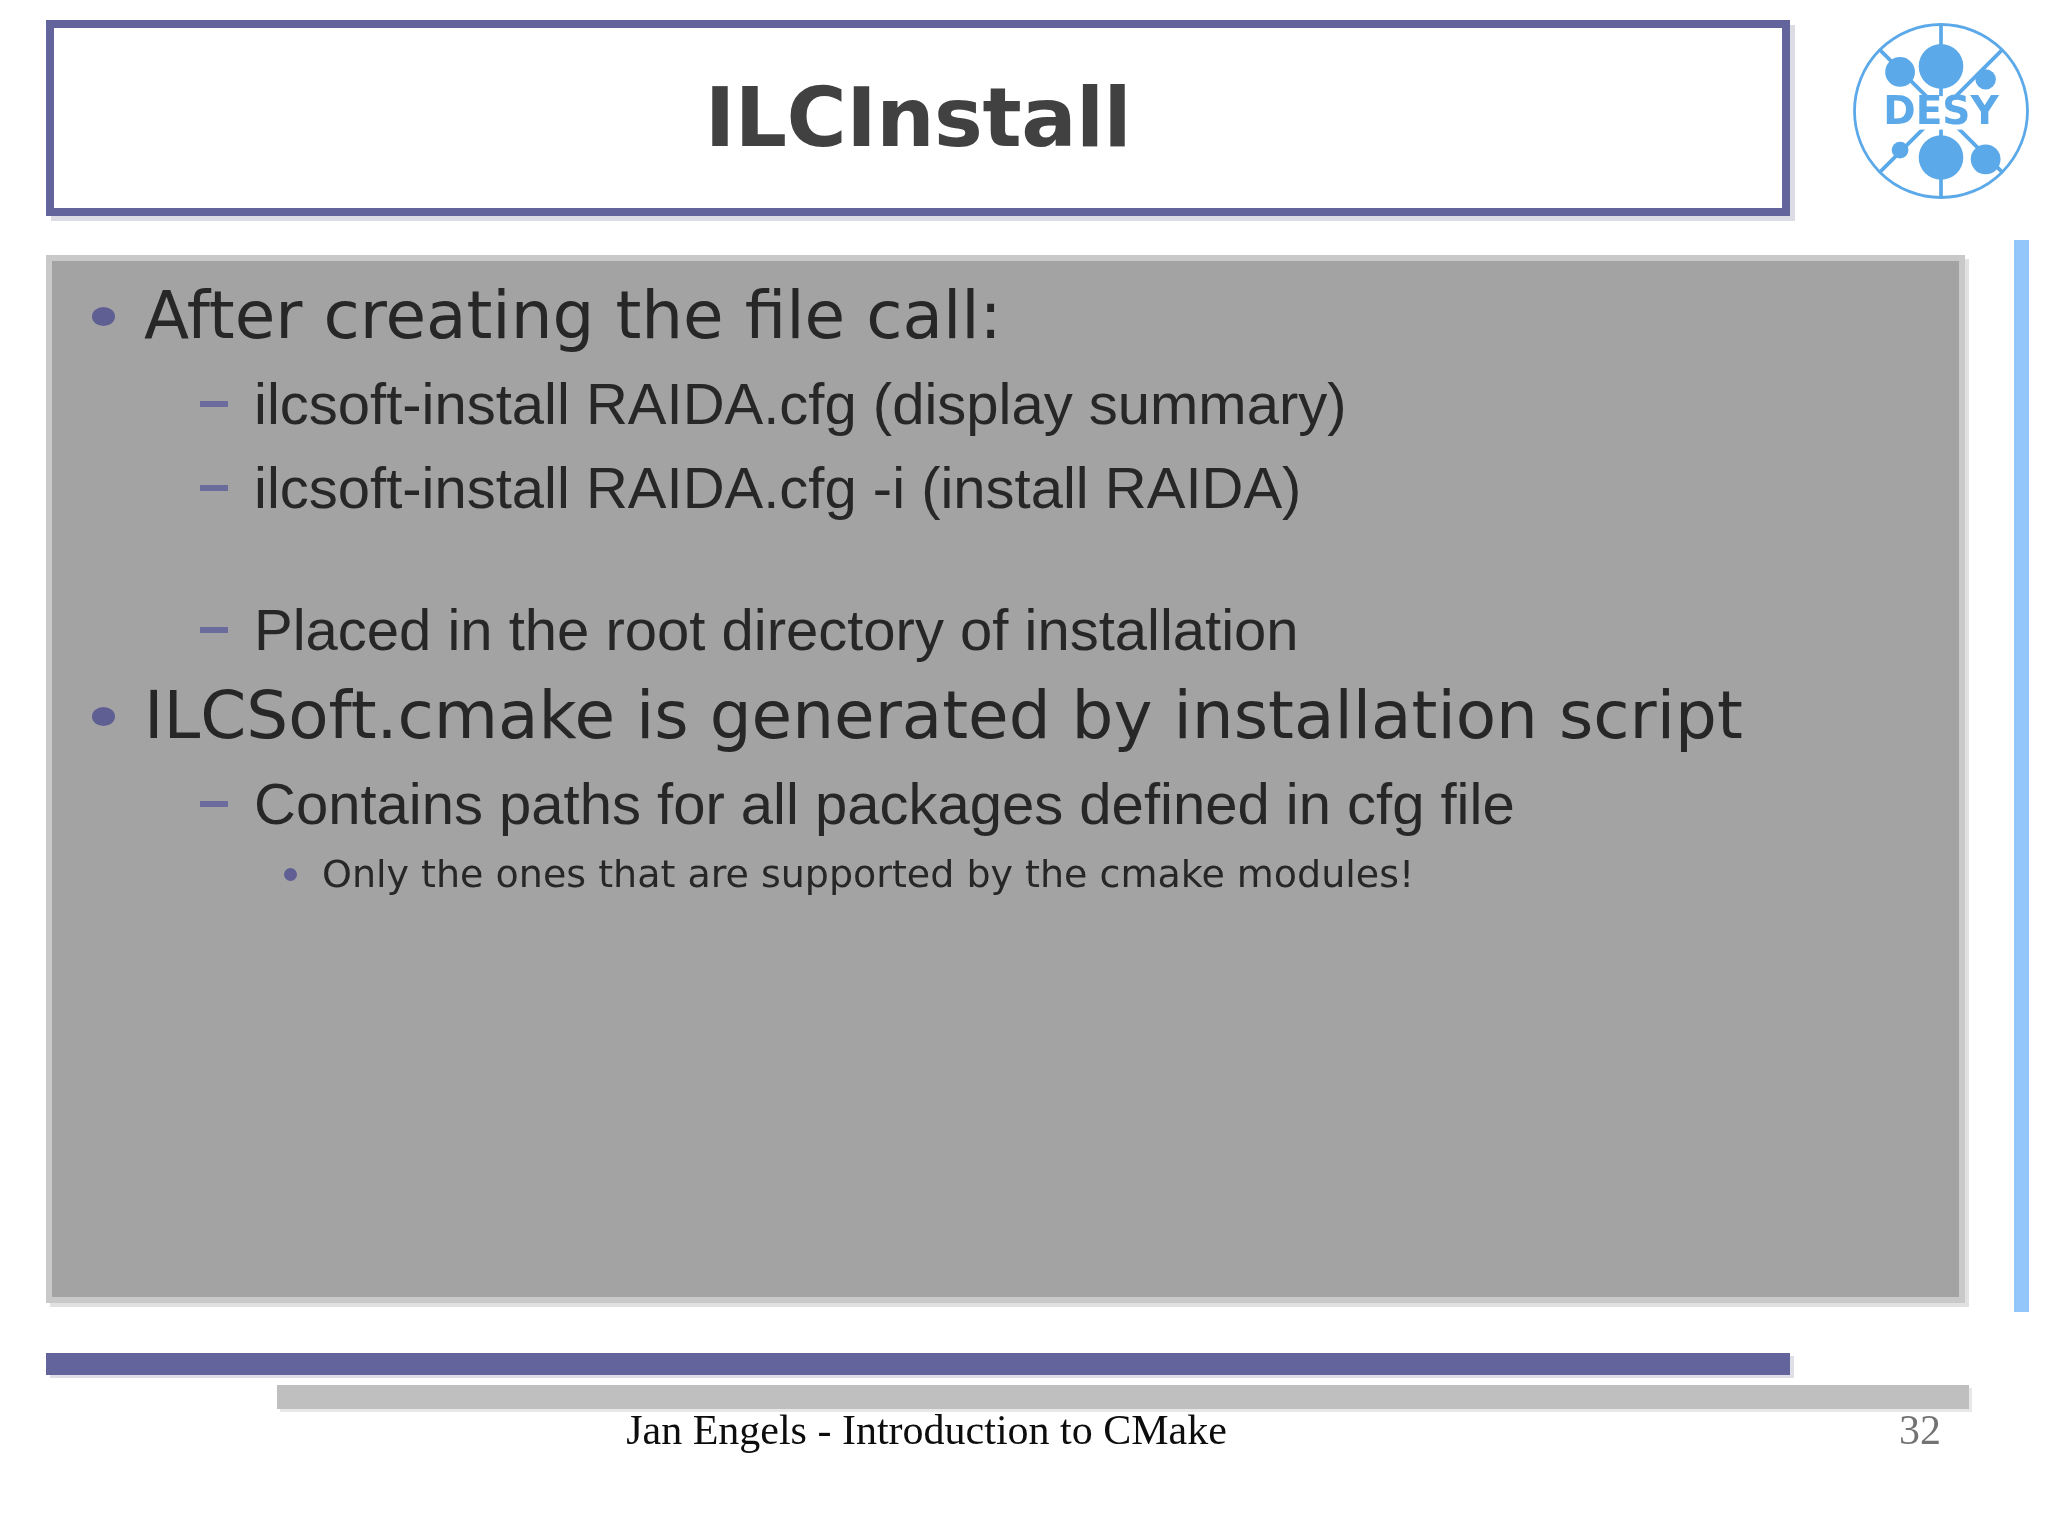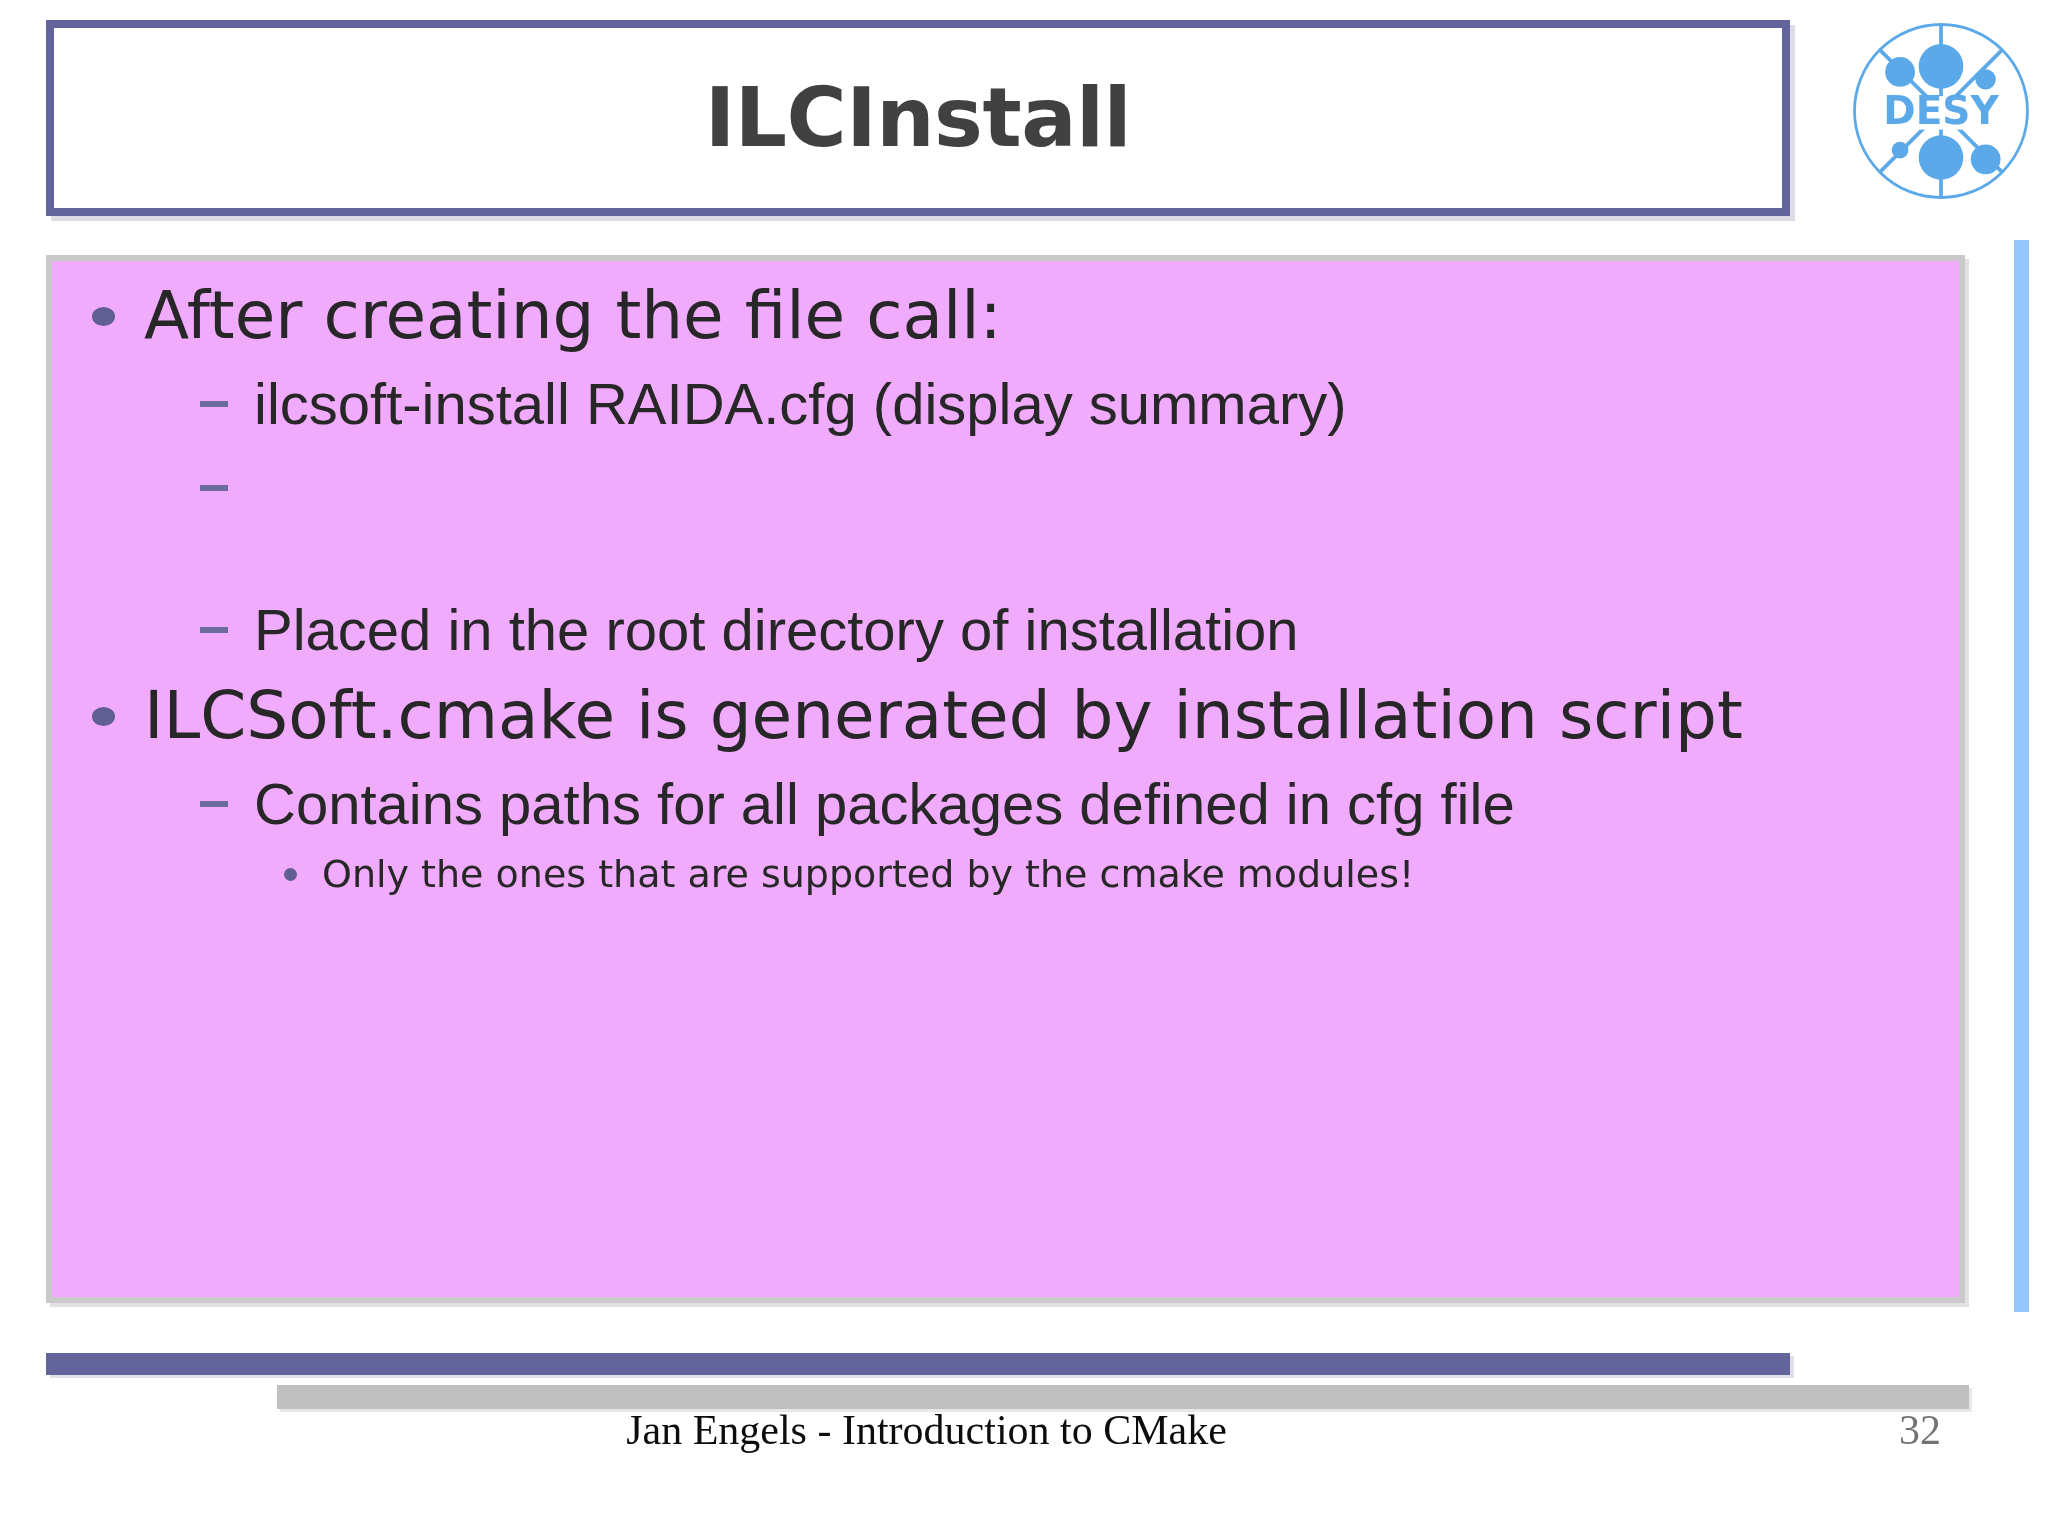--- a/index.html
+++ b/index.html
@@ -55,21 +55,21 @@
     height: 186px;
   }
 
   
   .content-box {
     position: absolute;
     left: 46px;
     top: 255px;
     width: 1919px;
     height: 1048px;
-    background: #f0abfc;
+    background: #a3a3a3;
     border: 6px solid #c9c9c9;
     box-sizing: border-box;
     box-shadow: 4px 4px 0 0 rgba(170,170,170,0.35);
     padding: 12px 18px 0 18px;
   }
 
   .bullet-list {
     list-style: none;
     margin: 0;
     padding: 0;
@@ -259,20 +259,21 @@
         <li class="bullet-row lvl2">
           <span class="mark">
             <span class="dash-l2"></span>
           </span>
           <span class="txt">ilcsoft-install RAIDA.cfg (display summary)</span>
         </li>
         <li class="bullet-row lvl2">
           <span class="mark">
             <span class="dash-l2"></span>
           </span>
+          <span class="txt">ilcsoft-install RAIDA.cfg -i (install RAIDA)</span>
         </li>
         <li class="spacer-gap"></li>
         <li class="bullet-row lvl2">
           <span class="mark">
             <span class="dash-l2"></span>
           </span>
           <span class="txt">Placed in the root directory of installation</span>
         </li>
         <li class="bullet-row lvl1">
           <span class="mark">

